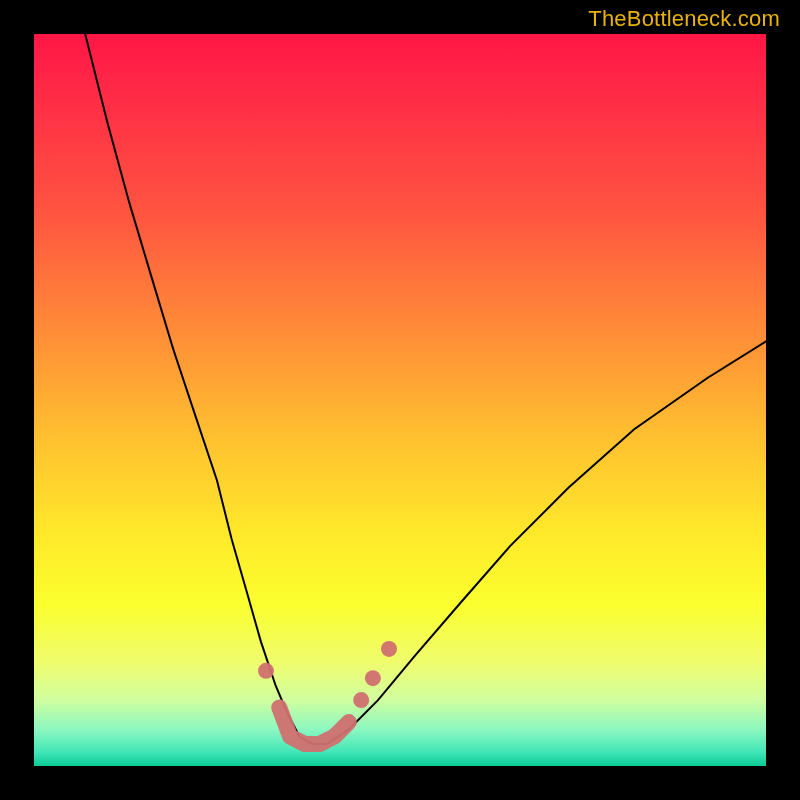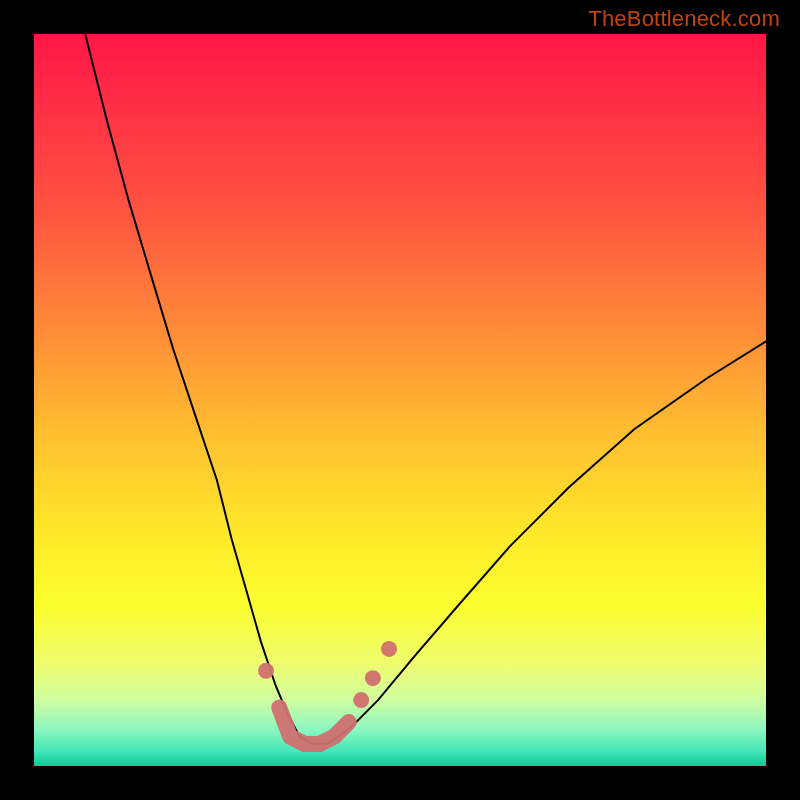--- a/index.html
+++ b/index.html
@@ -38,21 +38,21 @@
       #d0ffa0 91%,
       #8cf7c0 95%,
       #44e6b8 98%,
       #0acc96 100%
     );
   }
   .watermark {
     position: absolute;
     top: 6px;
     right: 20px;
-    color: #c2410c;
+    color: #eab308;
     font-size: 22px;
     font-weight: 500;
     letter-spacing: 0.2px;
     user-select: none;
   }
   svg.curve {
     position: absolute;
     left: 0;
     top: 0;
     width: 732px;

